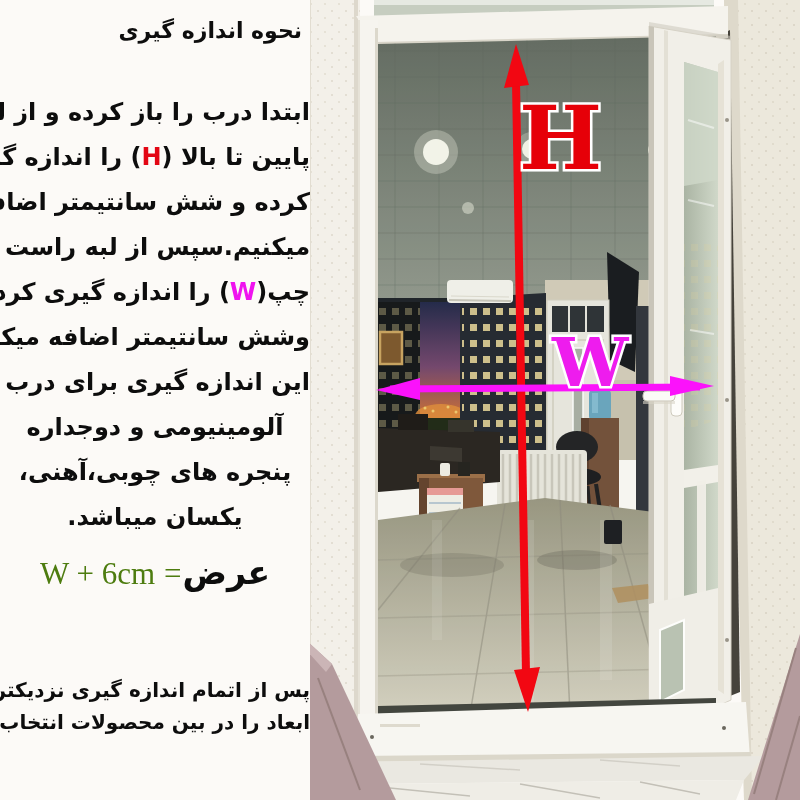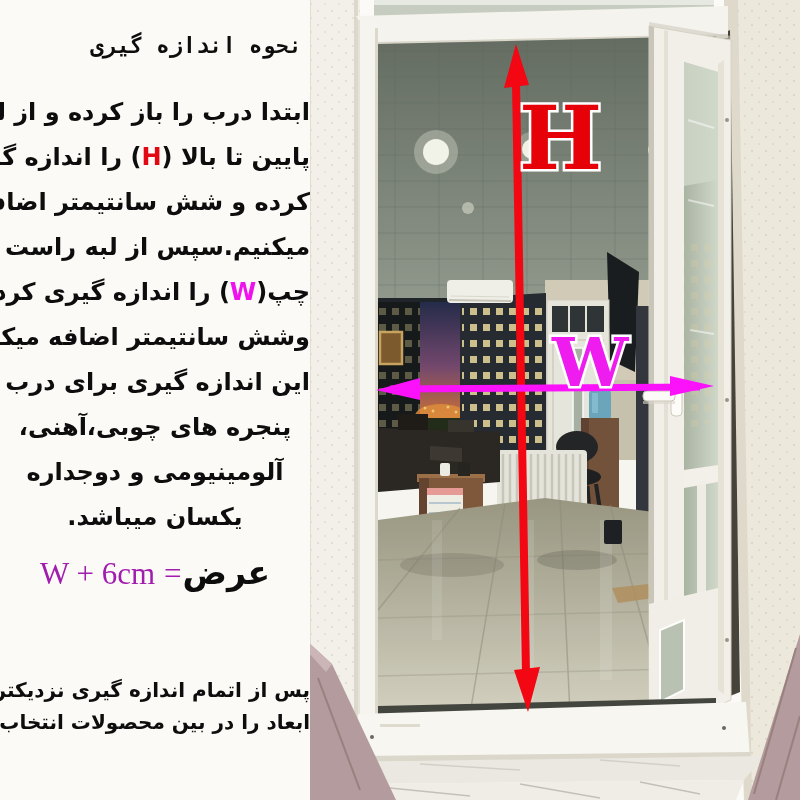--- a/index.html
+++ b/index.html
@@ -1,26 +1,26 @@
 <!DOCTYPE html>
 <html><head>
 <meta charset="utf-8">
 <style>
   html,body{margin:0;padding:0;background:#ffffff;}
   .canvas{position:relative;width:800px;height:800px;overflow:hidden;background:#fcfaf7;
           font-family:"DejaVu Sans",sans-serif;color:#0d0d0d;}
   .text-col{position:absolute;left:0;top:0;width:310px;height:800px;}
-  .title{position:absolute;top:33px;right:8px;direction:rtl;font-size:22px;font-weight:bold;white-space:nowrap;font-family:Liberation Mono, monospace;}
+  .title{position:absolute;top:18px;right:8px;direction:rtl;font-size:22px;font-weight:bold;white-space:nowrap;}
   .para{position:absolute;top:90px;left:0;width:310px;direction:rtl;text-align:center;}
   .pline{height:45px;line-height:45px;font-size:24px;font-weight:bold;white-space:nowrap;}
   .var-h{color:#e30613;}
   .var-w{color:#ef12ef;}
   .formulas{position:absolute;top:545px;left:0;width:310px;direction:ltr;text-align:center;}
   .formula{height:55px;line-height:55px;white-space:nowrap;}
-  .f-latin,.f-eq{font-family:"Liberation Serif","DejaVu Serif",serif;font-size:31px;color:#a21caf;}
+  .f-latin,.f-eq{font-family:"Liberation Serif","DejaVu Serif",serif;font-size:31px;color:#4d7c0f;}
   .f-eq{margin-left:9px;}
   .f-label{font-size:33px;font-weight:bold;margin-left:1px;direction:rtl;unicode-bidi:isolate;}
   .footer{position:absolute;top:674px;left:0;width:310px;direction:rtl;text-align:center;}
   .fline{height:32px;line-height:32px;font-size:20px;font-weight:bold;white-space:nowrap;}
   .photo{position:absolute;left:310px;top:0;width:490px;height:800px;}
   .photo svg{display:block;}
 </style>
 </head>
 <body>
 
@@ -30,22 +30,22 @@
     <div class="title">نحوه اندازه گیری</div>
 
     <div class="para">
       <div class="pline">ابتدا درب را باز کرده و از لبه</div>
       <div class="pline"><span>پایین تا بالا </span><span dir="ltr"><span>(</span><span class="var-h">H</span><span>)</span></span><span> را اندازه گیری</span></div>
       <div class="pline">کرده و شش سانتیمتر اضافه</div>
       <div class="pline">میکنیم.سپس از لبه راست تا</div>
       <div class="pline"><span>چپ</span><span dir="ltr"><span>(</span><span class="var-w">W</span><span>)</span></span><span> را اندازه گیری کرده</span></div>
       <div class="pline">وشش سانتیمتر اضافه میکنیم.</div>
       <div class="pline">این اندازه گیری برای درب و</div>
+      <div class="pline">آلومینیومی و دوجداره</div>
       <div class="pline">پنجره های چوبی،آهنی،</div>
-      <div class="pline">آلومینیومی و دوجداره</div>
       <div class="pline">یکسان میباشد.</div>
     </div>
 
     <div class="formulas">
       <div class="formula"><span class="f-latin">W + 6cm</span><span class="f-eq">=</span><span class="f-label">عرض</span></div>
     </div>
 
     <div class="footer">
       <div class="fline">پس از اتمام اندازه گیری نزدیکترین</div>
       <div class="fline">ابعاد را در بین محصولات انتخاب و</div>

